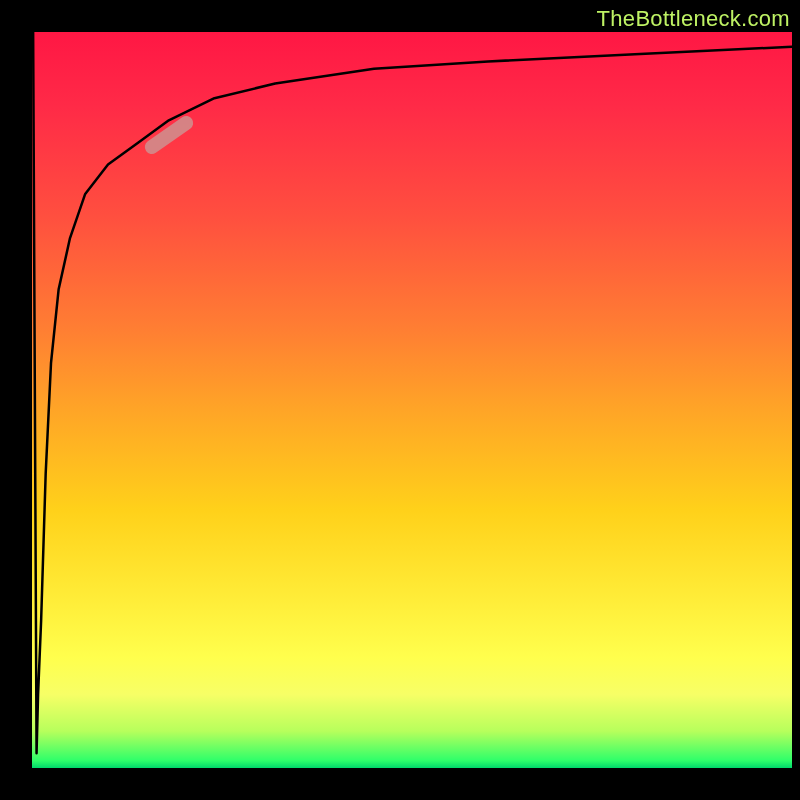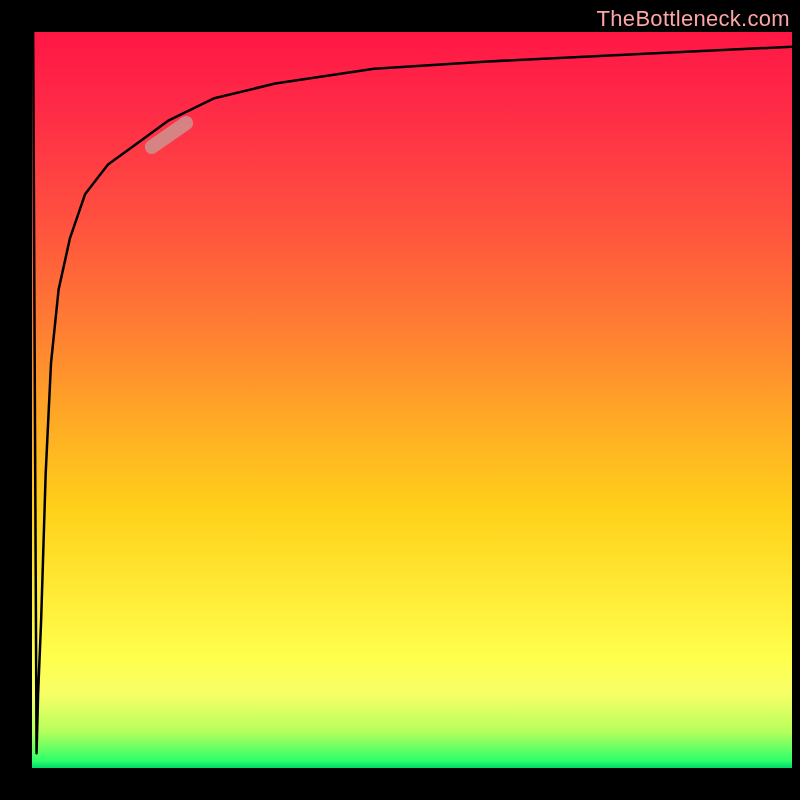--- a/index.html
+++ b/index.html
@@ -37,21 +37,21 @@
       #b7ff5c 95%,
       #2eff6a 99%,
       #00d96b 100%
     );
     overflow: hidden;
   }
   .watermark {
     position: absolute;
     top: 6px;
     right: 10px;
-    color: #fca5a5;
+    color: #bef264;
     font-size: 22px;
     font-weight: 500;
     letter-spacing: 0.3px;
     z-index: 30;
   }
   svg.curve {
     position: absolute;
     left: 0;
     top: 0;
     width: 760px;

